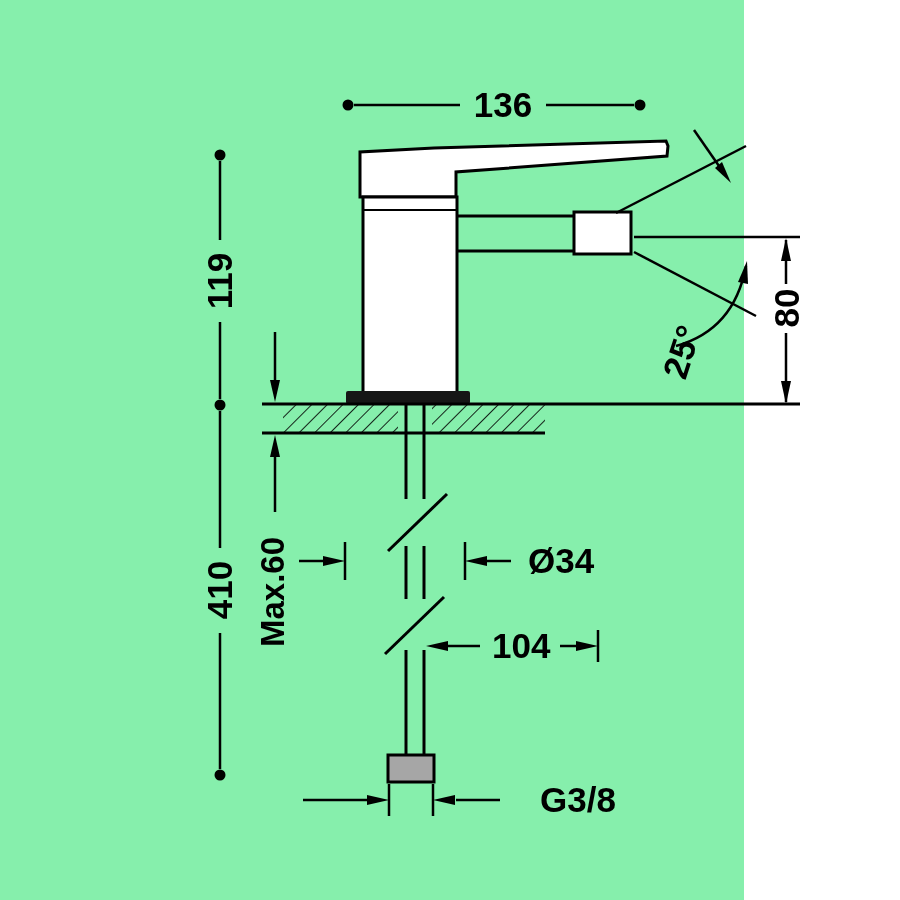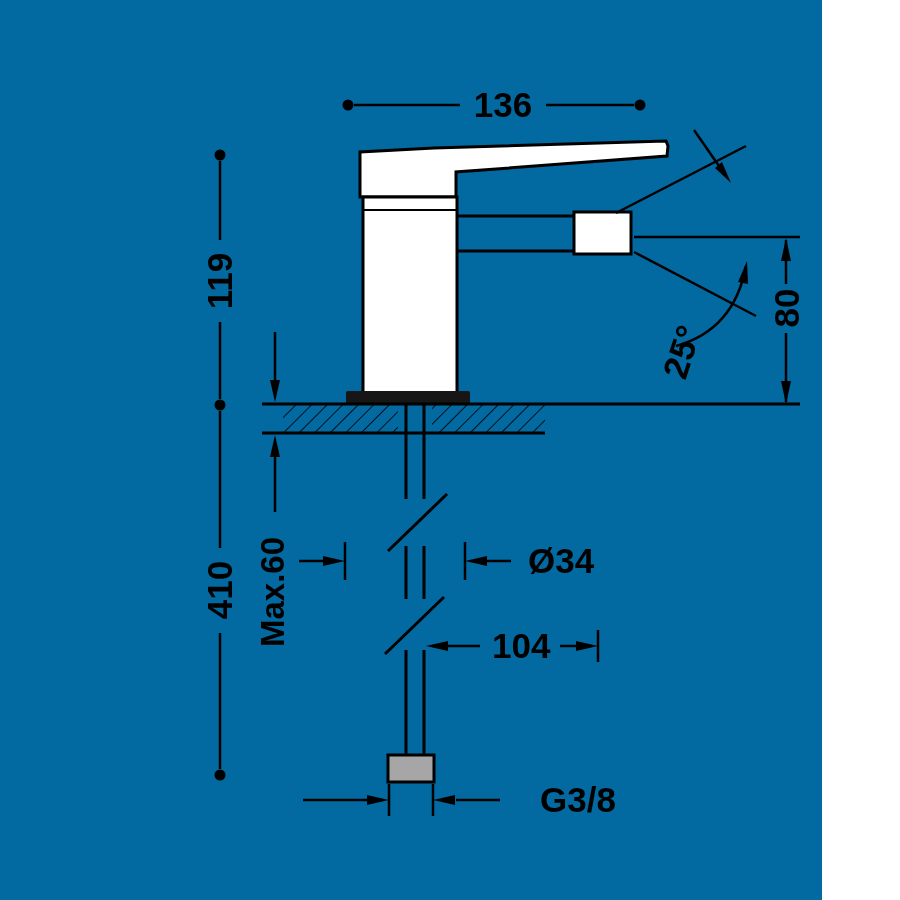--- a/index.html
+++ b/index.html
@@ -1,16 +1,16 @@
 <!DOCTYPE html>
 <html><head>
 <meta charset="utf-8">
 <style>
   html,body{margin:0;padding:0;background:#ffffff;}
-  .stage{width:822px;height:900px;position:relative;background:#0369a1;}
+  .stage{width:744px;height:900px;position:relative;background:#86efac;}
   .dimtxt{font:700 35px "Liberation Sans", sans-serif;fill:#000;}
   .dimtxt-sm{font:700 33px "Liberation Sans", sans-serif;fill:#000;}
   .dim{stroke:#000;stroke-width:2.5;}
   .draw{stroke:#000;stroke-width:3;}
   .thin{stroke:#000;stroke-width:2;}
 </style>
 </head>
 <body>
 
 <div class="stage">

